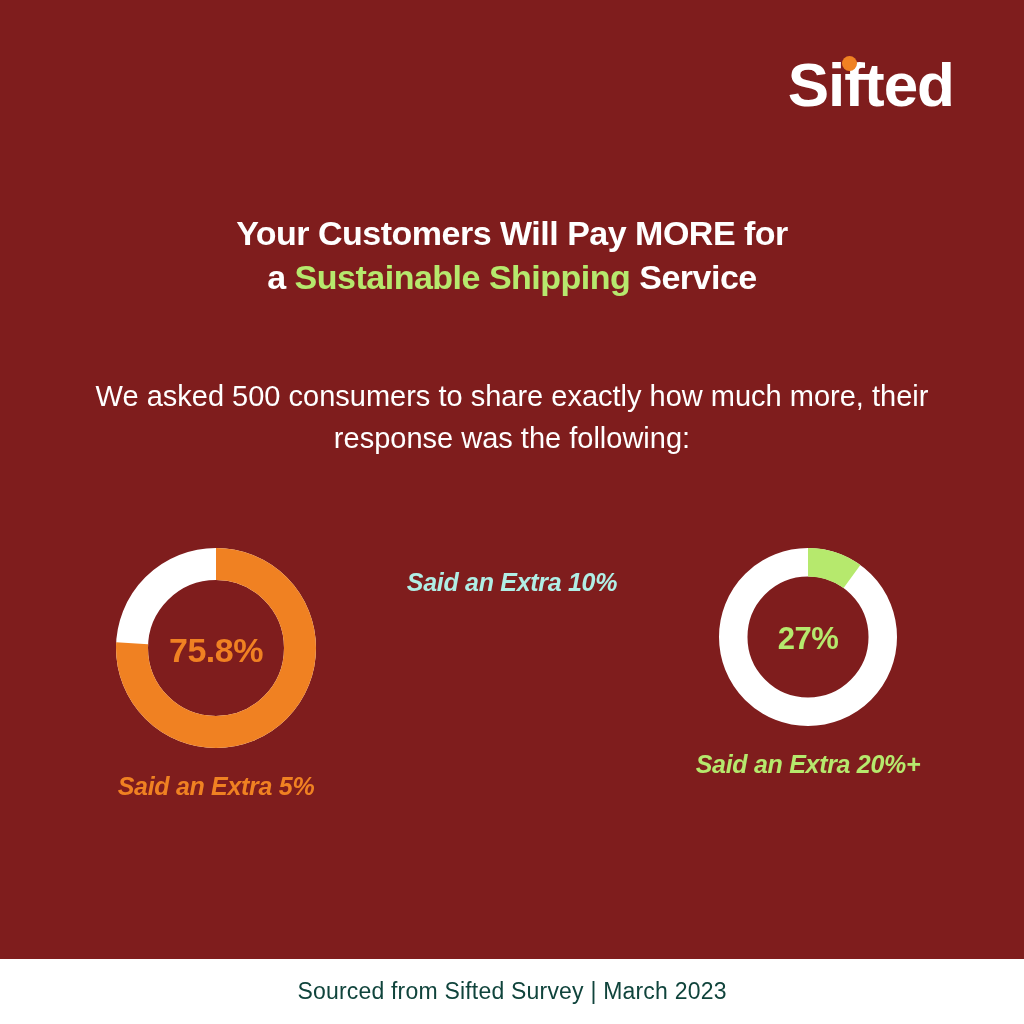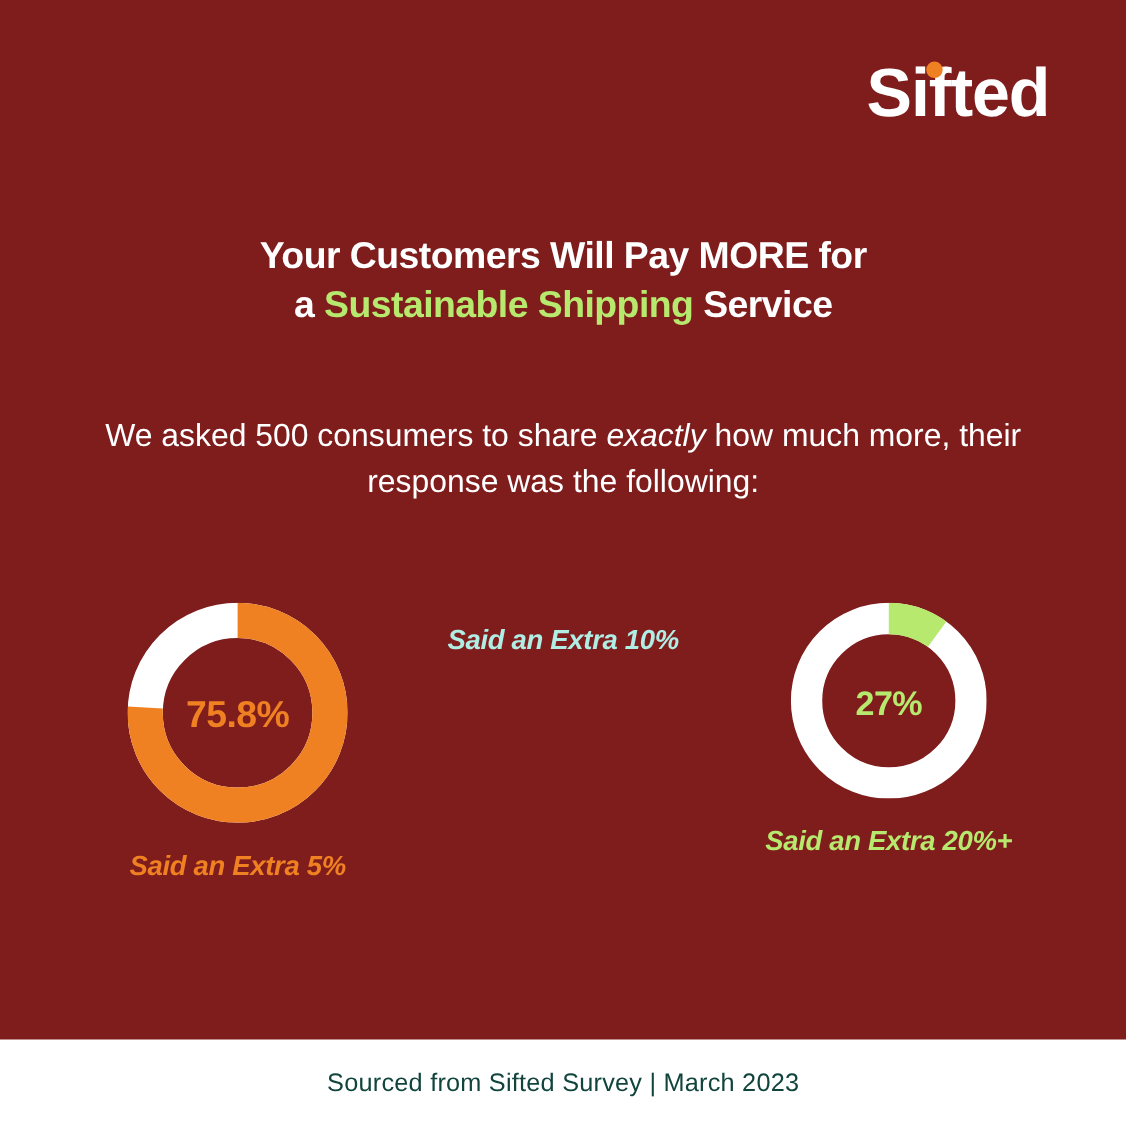--- a/index.html
+++ b/index.html
@@ -51,21 +51,21 @@
   
   #subhead {
     position:absolute;
     left:0; right:0; top:375px;
     text-align:center;
     font-size:29px;
     line-height:1.45;
     color:#ffffff;
     padding:0 90px;
   }
-  #subhead .ital { font-style:italic; }
+  #subhead .ital { }
 
   
   #donut-row {
     position:absolute;
     left:0; right:0; top:548px;
     display:flex;
     justify-content:center;
     align-items:flex-start;
     gap:96px;
   }
@@ -98,21 +98,21 @@
   
   .cell-1 .donut-wrap svg { width:200px; height:200px; }
   .cell-2 .donut-wrap svg { width:178px; height:178px; }
   .cell-3 .donut-wrap svg { width:178px; height:178px; }
   .cell-2 .donut-center, .cell-3 .donut-center { font-size:31px; }
 
   
   #footer {
     position:absolute;
     left:0; right:0; bottom:0;
-    height:79px;
+    height:65px;
     background:#ffffff;
     display:flex;
     align-items:center;
     justify-content:center;
   }
   #footer-text {
     font-size:23px;
     color:#10443c;
     font-weight:500;
     letter-spacing:0.2px;

